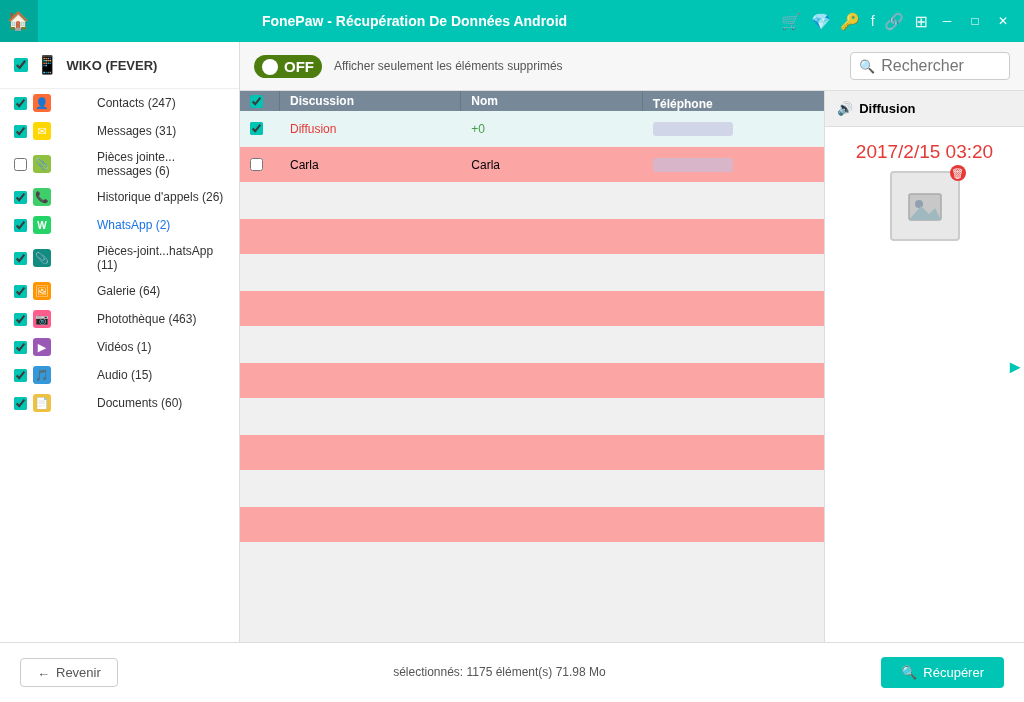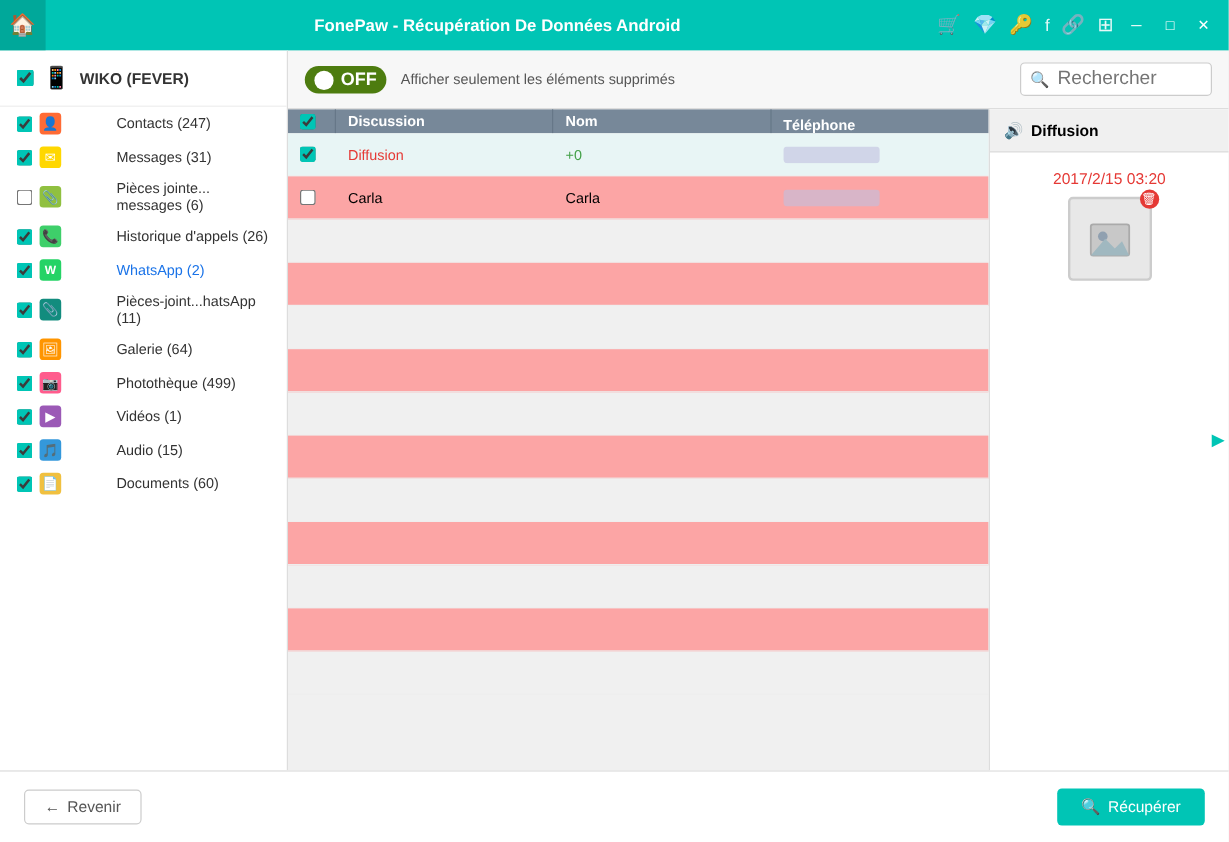--- a/index.html
+++ b/index.html
@@ -139,21 +139,21 @@
       display: flex; flex-direction: column;
     }
     .panel-header {
       background: #f0f0f0;
       padding: 10px 12px;
       font-size: 13px; font-weight: 600;
       display: flex; align-items: center; gap: 6px;
       border-bottom: 1px solid #ddd;
     }
     .panel-content { flex: 1; display: flex; flex-direction: column; align-items: center; padding: 14px; }
-    .panel-date { color: #e53935; font-size: 13px; font-weight: 500; margin-bottom: 8px; }
+    .panel-date { color: #e53935; font-size: 19px; font-weight: 500; margin-bottom: 8px; }
     .panel-image-container { position: relative; }
     .image-placeholder {
       width: 70px; height: 70px;
       background: #e8e8e8;
       border: 2px solid #ccc;
       border-radius: 4px;
       display: flex; align-items: center; justify-content: center;
       font-size: 28px; color: #aaa;
     }
     .delete-badge {
@@ -255,21 +255,21 @@
 
 
     <div class="sidebar-item">
       <input type="checkbox" checked="" style="">
       <div class="item-icon icon-gallery">🖼</div>
       <span class="item-label">Galerie (64)</span>
     </div>
     <div class="sidebar-item">
       <input type="checkbox" checked="" style="">
       <div class="item-icon icon-photolibrary">📷</div>
-      <span class="item-label">Photothèque (499)</span>
+      <span class="item-label">Photothèque (463)</span>
     </div>
     <div class="sidebar-item">
       <input type="checkbox" checked="" style="">
       <div class="item-icon icon-video">▶</div>
       <span class="item-label">Vidéos (1)</span>
     </div>
     <div class="sidebar-item">
       <input type="checkbox" checked="" style="">
       <div class="item-icon icon-audio">🎵</div>
       <span class="item-label">Audio (15)</span>
@@ -435,18 +435,19 @@
     </div>
   </div>
 </div>
 
 <div class="footer">
   <button class="back-btn">
     <span>←</span>
     <span>Revenir</span>
   </button>
   <div class="footer-info">
+    <div>sélectionnés: 1175 élément(s) 71.98 Mo</div>
   </div>
   <button class="recover-btn">
     <span>🔍</span>
     <span>Récupérer</span>
   </button>
 </div>
 
 </body></html>

